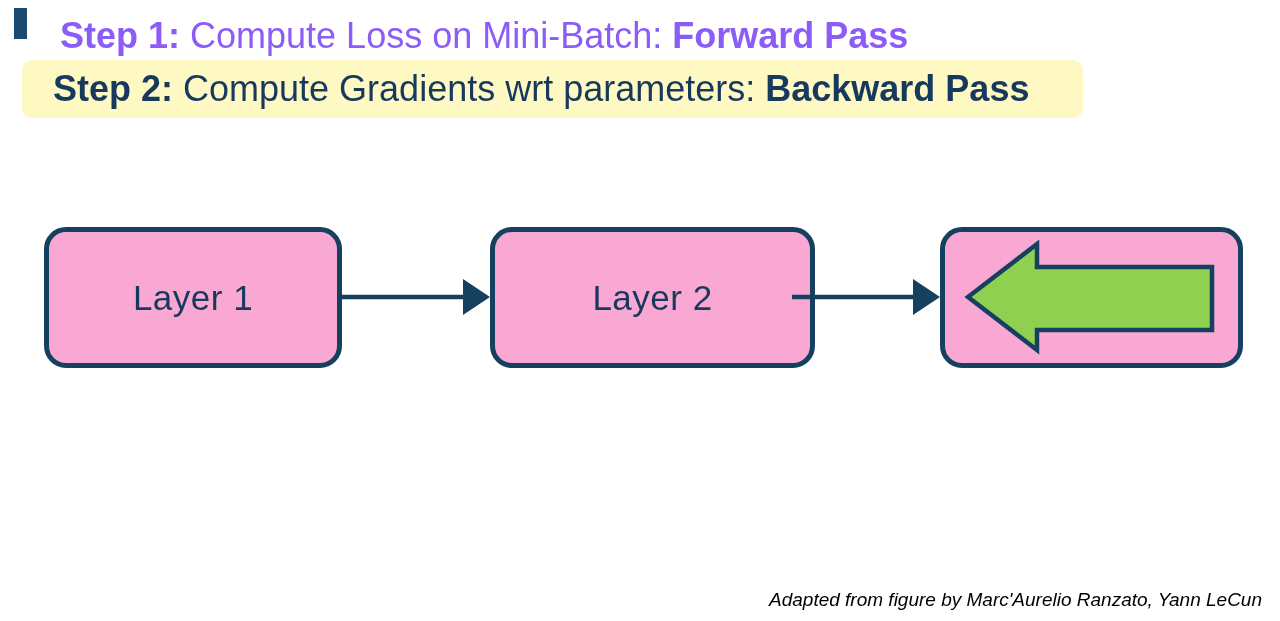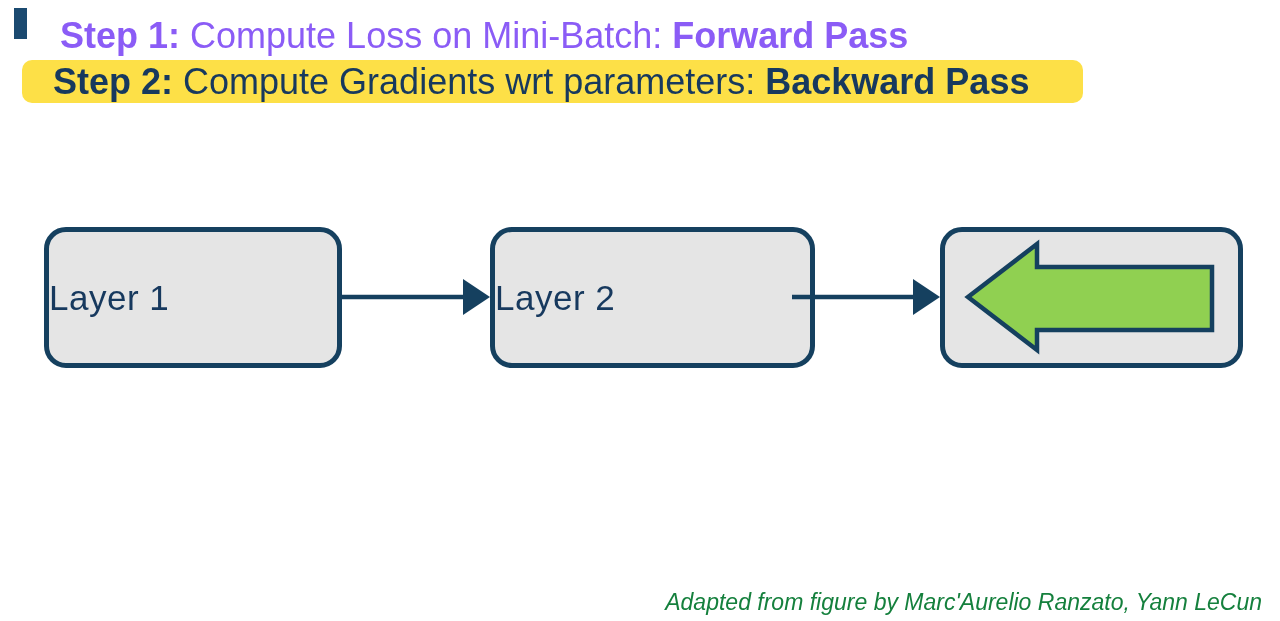--- a/index.html
+++ b/index.html
@@ -25,44 +25,44 @@
     line-height: 46px;
     color: #8b5cf6;
     white-space: pre;
     margin-left: 7px;
   }
   .step-line .bold { font-weight: bold; }
   .step1 { top: 13px; }
   .highlight-band {
     position: absolute;
     left: 22px; top: 60px;
-    width: 1061px; height: 43px;
-    background: #fde047;
+    width: 1061px; height: 58px;
+    background: #fef9c3;
     border-radius: 10px;
     display: flex;
     align-items: center;
   }
   .step2 {
     position: static;
     margin-left: 31px;
     font-size: 36px;
     color: #17395e;
     white-space: pre;
   }
   .node {
     position: absolute;
     top: 227px;
     height: 141px;
     box-sizing: border-box;
-    background: #e5e5e5;
+    background: #f9a8d4;
     border: 5px solid #15405f;
     border-radius: 22px;
     display: flex;
     align-items: center;
-    justify-content: flex-start;
+    justify-content: center;
   }
   .node .node-label {
     font-size: 35px;
     color: #17395e;
     letter-spacing: 0.5px;
   }
   .node1 { left: 44px;  width: 298px; }
   .node2 { left: 490px; width: 325px; }
   .node3 { left: 940px; width: 303px; }
   .connector {
@@ -71,23 +71,23 @@
     width: 148px;
     height: 40px;
   }
   .connector1 { left: 342px; }
   .connector2 { left: 792px; }
   .backward-arrow-svg { display: block; }
   .credit {
     position: absolute;
     top: 589px;
     right: 18px;
-    font-size: 23px;
+    font-size: 19px;
     font-style: italic;
-    color: #15803d;
+    color: #000000;
   }
 </style>
 </head>
 <body>
 
 <div class="slide">
 
   <div class="corner-mark"></div>
 
   <div class="step-line step1"><span class="bold">Step 1:</span><span> Compute Loss on Mini-Batch: </span><span class="bold">Forward Pass</span></div>

